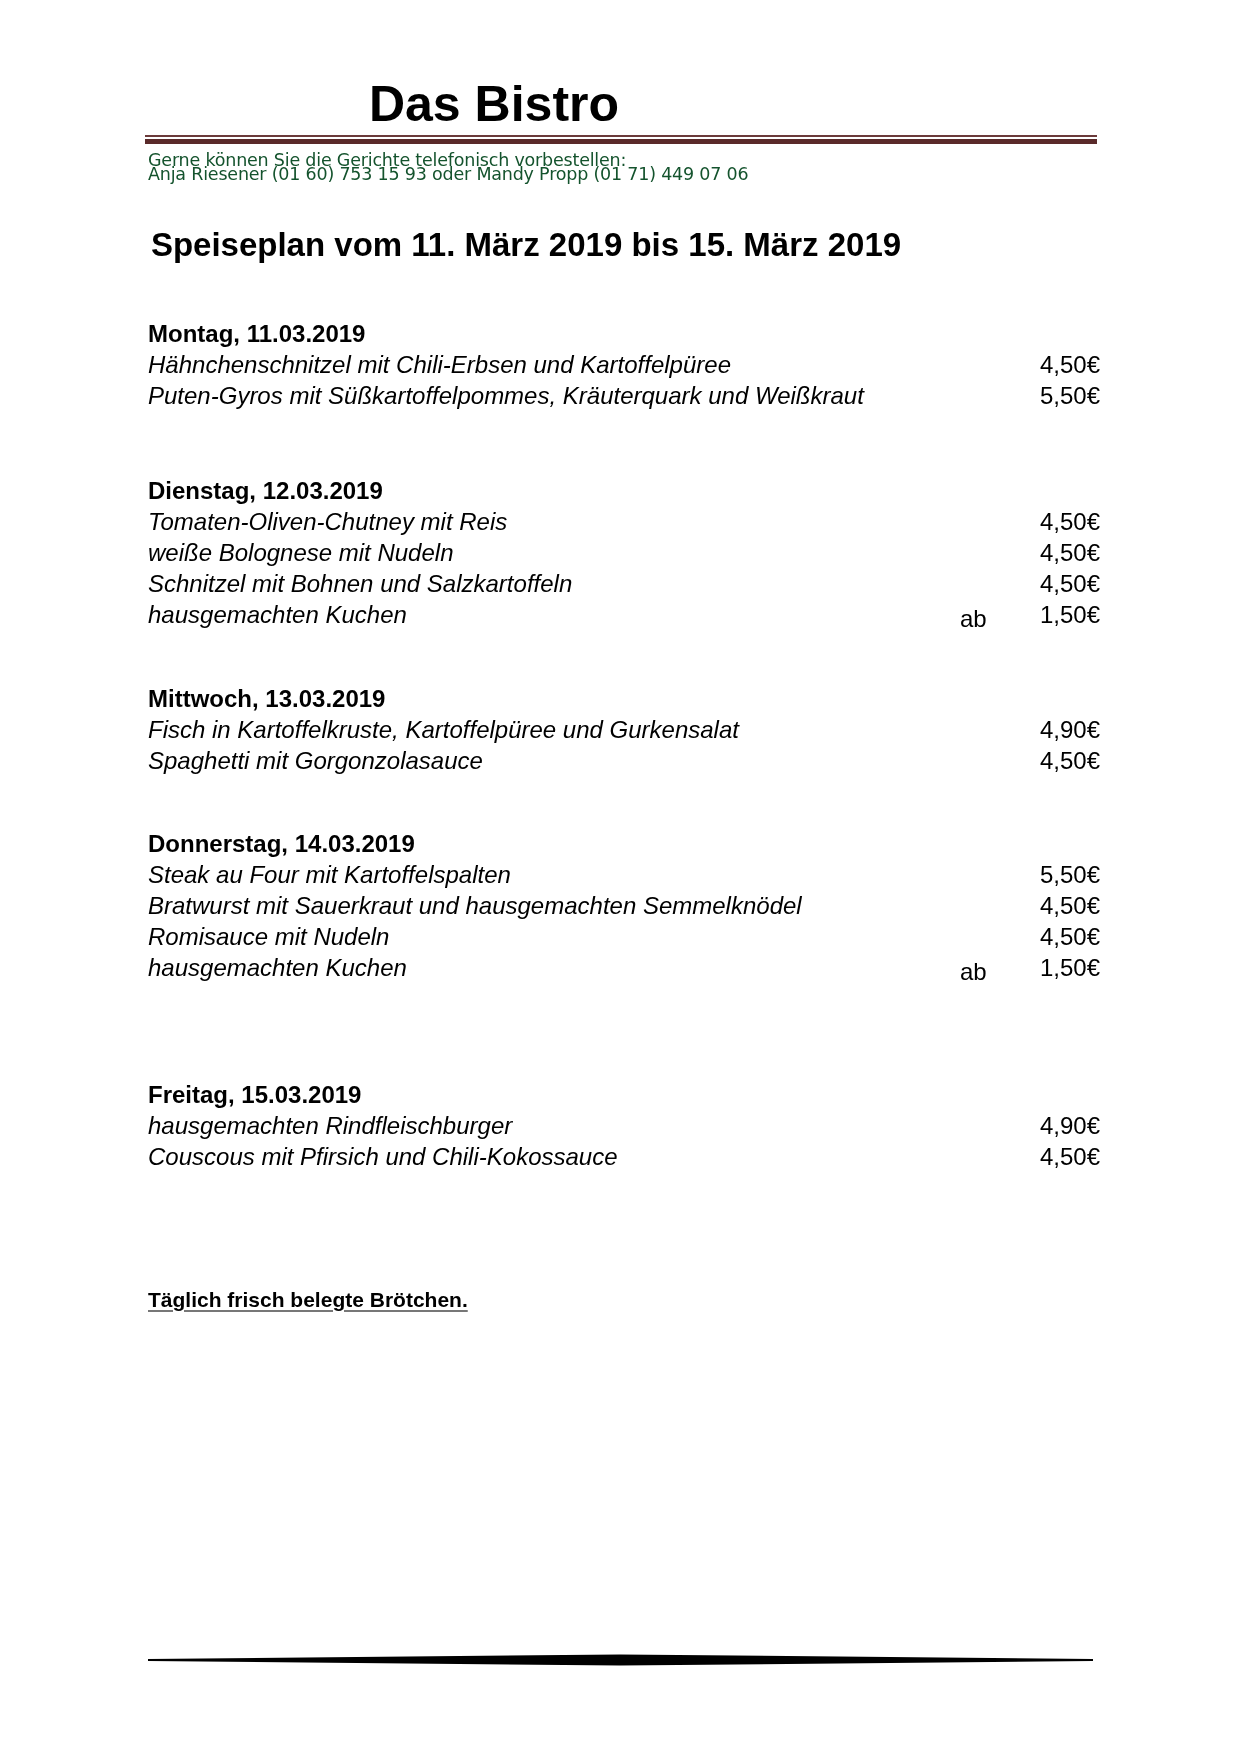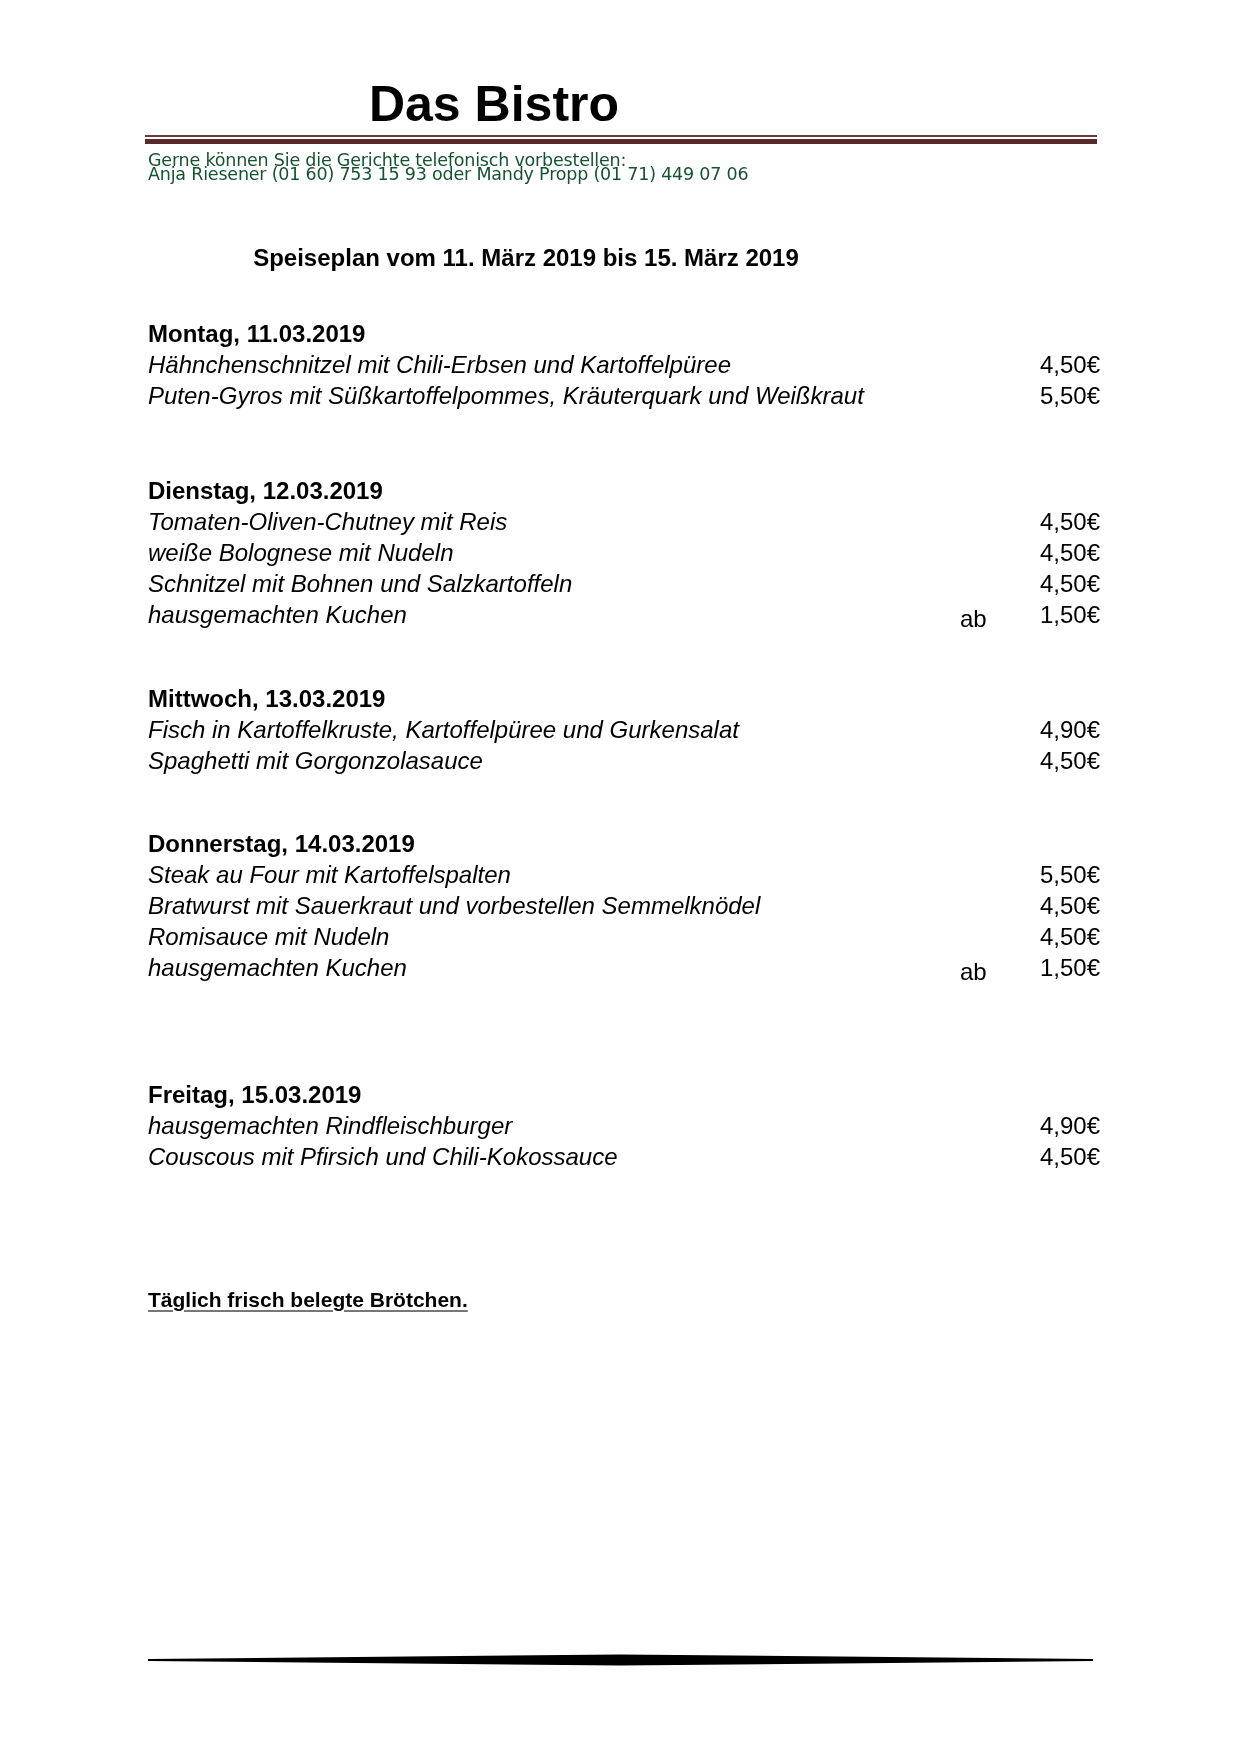--- a/index.html
+++ b/index.html
@@ -50,24 +50,24 @@
       line-height: 22px;
       color: #14532d;
       letter-spacing: -0.2px;
     }
     .contact.l1 { top: 149px; }
     .contact.l2 { top: 163px; text-align: right; }
     .subtitle {
       position: absolute;
       left: 0;
       width: 1052px;
-      top: 240px;
-      text-align: center;
-      font-weight: bold;
-      font-size: 24px;
+      top: 227px;
+      text-align: center;
+      font-weight: bold;
+      font-size: 33px;
       line-height: 36px;
     }
     .day {
       position: absolute;
       left: 148px;
       width: 960px;
     }
     .day-heading {
       font-weight: bold;
       font-size: 24px;
@@ -179,21 +179,21 @@
         <span class="item-price">4,50€</span>
       </div>
     </div>
     <div class="day" id="day-3">
       <div class="day-heading">Donnerstag, 14.03.2019</div>
       <div class="item">
         <span class="item-name">Steak au Four mit Kartoffelspalten</span>
         <span class="item-price">5,50€</span>
       </div>
       <div class="item">
-        <span class="item-name">Bratwurst mit Sauerkraut und vorbestellen Semmelknödel</span>
+        <span class="item-name">Bratwurst mit Sauerkraut und hausgemachten Semmelknödel</span>
         <span class="item-price">4,50€</span>
       </div>
       <div class="item">
         <span class="item-name">Romisauce mit Nudeln</span>
         <span class="item-price">4,50€</span>
       </div>
       <div class="item">
         <span class="item-name">hausgemachten Kuchen</span>
         <span class="item-prefix">ab</span>
         <span class="item-price">1,50€</span>

